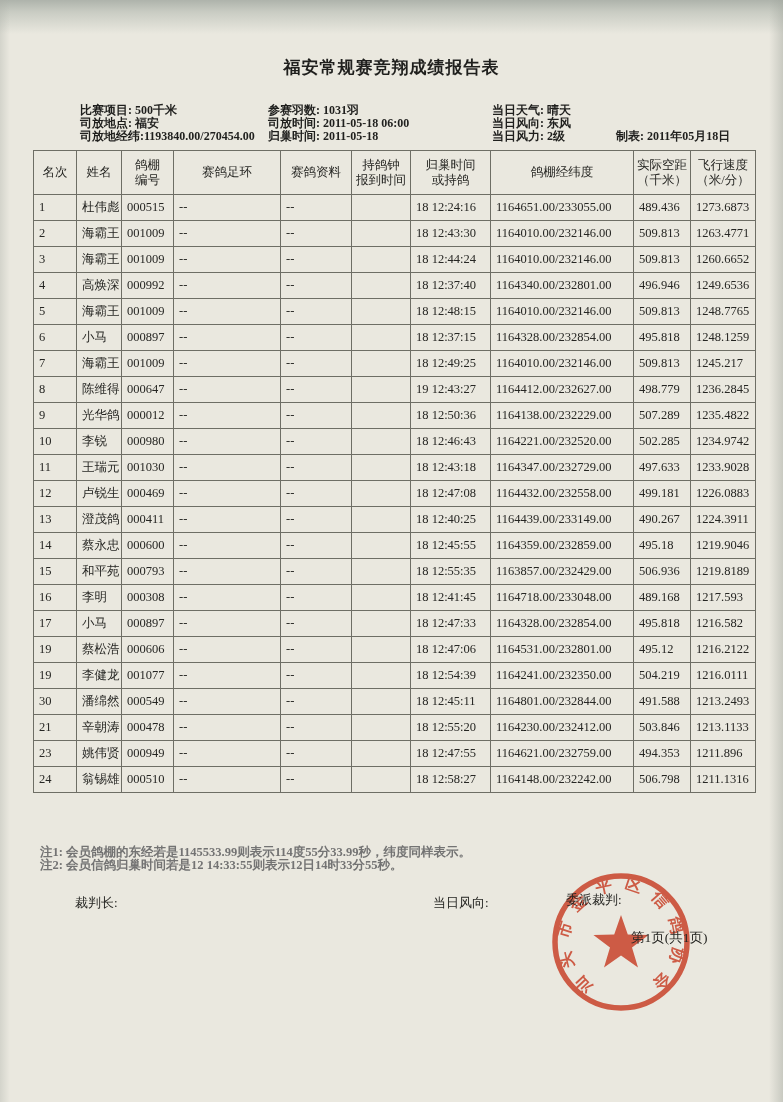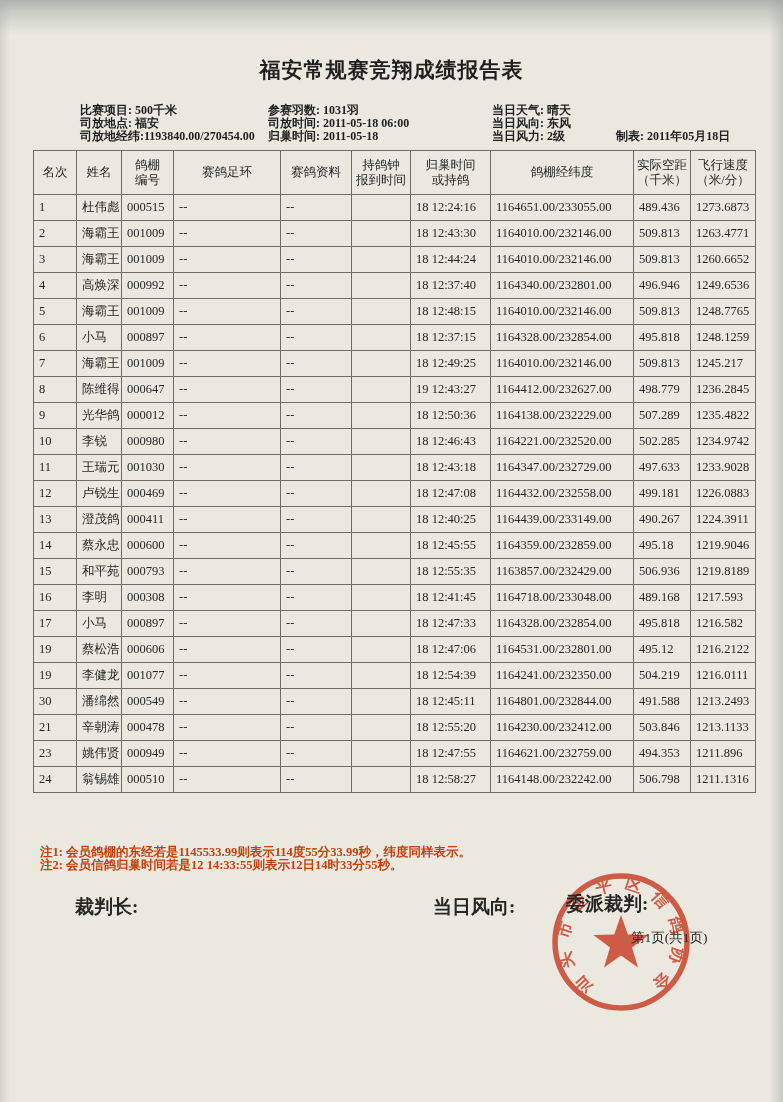--- a/index.html
+++ b/index.html
@@ -13,21 +13,21 @@
   
   .top-shade{position:absolute;left:0;top:0;width:783px;height:34px;
     background:linear-gradient(180deg,#aeb3ab 0%,#c9ccc3 35%,rgba(234,232,223,0) 100%);pointer-events:none;}
   .right-shade{position:absolute;right:0;top:0;width:14px;height:1102px;
     background:linear-gradient(270deg,rgba(160,165,157,.45),rgba(234,232,223,0));pointer-events:none;}
   .left-shade{position:absolute;left:0;top:0;width:10px;height:1102px;
     background:linear-gradient(90deg,rgba(170,174,166,.35),rgba(234,232,223,0));pointer-events:none;}
 
   .doc-title{
     position:absolute;left:0;top:56px;width:783px;margin:0;
-    text-align:center;font-size:21px;font-weight:700;letter-spacing:1px;color:#1f1f1d;
+    text-align:center;font-size:17px;font-weight:700;letter-spacing:1px;color:#1f1f1d;
   }
   .info-item{position:absolute;font-size:12px;font-weight:700;line-height:13px;white-space:nowrap;color:#1f1f1d;}
   .col-l{left:36px;padding-left:44px;}  .col-m{left:268px;}  .col-r{left:492px;}
   .row-0{top:104px;}  .row-1{top:117px;}   .row-2{top:130px;}
   .maker{left:616px;top:130px;}
 
   table.results{
     position:absolute;left:33px;top:150px;width:722px;
     border-collapse:collapse;table-layout:fixed;
     font-size:12.5px;color:#262623;
@@ -35,25 +35,25 @@
   table.results th,table.results td{
     border:1px solid #6e6e65;overflow:hidden;white-space:nowrap;
   }
   table.results th{
     font-weight:400;text-align:center;white-space:pre-line;
     font-size:12.5px;line-height:14.5px;padding:2px 0;height:39px;vertical-align:middle;
   }
   table.results td{height:25px;padding:0 0 0 5px;text-align:left;vertical-align:middle;}
   tr.data-row{height:26px;}
 
-  .note{position:absolute;font-size:12.5px;font-weight:700;white-space:nowrap;color:#c2410c;}
+  .note{position:absolute;font-size:12.5px;font-weight:700;white-space:nowrap;color:#737373;}
   .note-1{left:40px;top:844px;}
   .note-2{left:40px;top:857px;}
 
-  .footer-label{position:absolute;font-size:19px;font-weight:700;white-space:nowrap;color:#262623;}
+  .footer-label{position:absolute;font-size:13px;font-weight:400;white-space:nowrap;color:#262623;}
   .judge-chief{left:75px;top:894px;}
   .judge-recorder{left:433px;top:894px;}
   .judge-appointed{left:566px;top:891px;z-index:3;}
   .page-number{left:631px;top:929px;z-index:3;font-weight:400;font-size:13.5px;}
 
   .stamp{position:absolute;left:548px;top:869px;width:150px;height:150px;z-index:2;opacity:.8;}
 </style>
 </head>
 <body>
 

